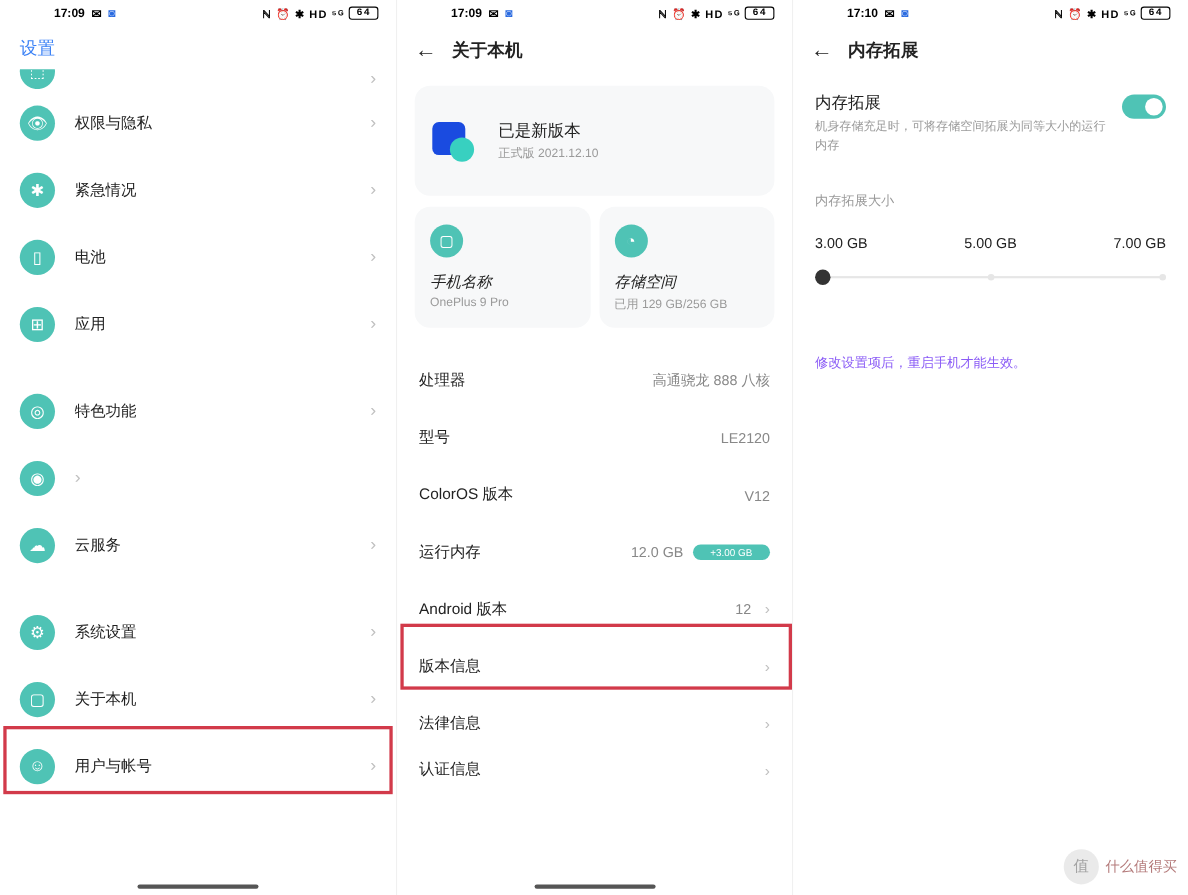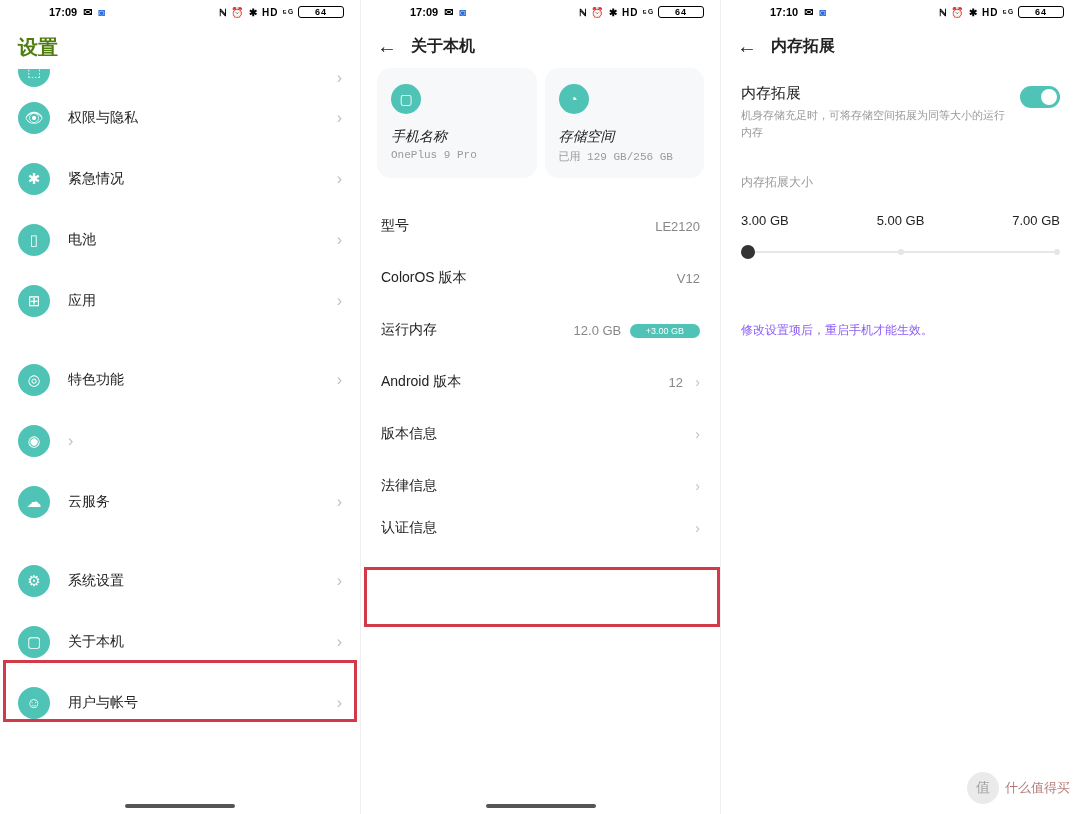--- a/index.html
+++ b/index.html
@@ -22,34 +22,34 @@
     justify-content: space-between;
     align-items: center;
     padding: 0 16px;
     font-size: 11px;
     font-weight: 600;
     color: #000;
     margin-left: 33px;
   }
   .status-left { display: flex; align-items: center; gap: 6px; }
   .status-right { display: flex; align-items: center; gap: 4px; font-size: 10px; letter-spacing:1px;}
-  .status-right .batt { border:1px solid #000; border-radius:3px; padding:0 16px; font-size:9px; font-weight:700;}
+  .status-right .batt { border:1px solid #000; border-radius:3px; padding:0 6px; font-size:9px; font-weight:700;font-family:Liberation Mono, monospace;}
   .mini-icon { font-size: 11px; }
 
   .header {
     height: 44px;
     display: flex;
     align-items: center;
     padding: 0 16px;
     gap: 14px;
   }
   .header .title { font-size: 16px; font-weight: 600; color: #222; }
   .back-arrow { font-size: 20px; color: #222; }
 
-  .h-settings-title { padding: 10px 18px 8px; font-size: 20px; font-weight:700; color:#4d7c0f;}
+  .h-settings-title { padding: 10px 18px 8px; font-size: 16px; font-weight:400; color:#3b82f6;}
 
   .setting-list { }
   .row {
     display: flex;
     align-items: center;
     height: 61px;
     padding: 0 18px;
     gap: 18px;
     position: relative;
   }
@@ -74,21 +74,21 @@
   .version-card { display:flex; align-items:center; gap:14px; height:100px;}
   .logo-box { width:46px; height:46px; position:relative;}
   .logo-a { position:absolute; width:30px; height:30px; background:#1a4be0; border-radius:6px; left:0; top:6px;}
   .logo-b { position:absolute; width:22px; height:22px; background:#38d0c0; border-radius:50%; left:16px; top:20px;}
   .ver-title { font-size: 15px; font-weight: 500; color:#222;}
   .ver-sub { font-size: 11px; color: #9a9a9a; margin-top: 3px;}
   .card-pair { display:flex; gap:8px; margin:0 16px;}
   .half-card { flex:1; background:#f7f8f9; border-radius:14px; padding:16px 14px 14px;}
   .half-card .round-ico { width:30px; height:30px; border-radius:50%; background:#4fc3b5; display:flex; align-items:center; justify-content:center; color:#fff; font-size:14px; margin-bottom:14px;}
   .half-card .t { font-size:14px; color:#222; font-weight:500;font-style:italic;}
-  .half-card .s { font-size:11px; color:#9a9a9a; margin-top:3px;font-family:Liberation Mono, monospace;}
+  .half-card .s { font-size:11px; color:#9a9a9a; margin-top:3px;}
 
   .spec-list { margin-top: 22px;}
   .spec-row { display:flex; align-items:center; justify-content:space-between; padding:0 20px; height:52px;}
   .spec-row .k { font-size:14px; color:#222;}
   .spec-row .v { font-size:13px; color:#888;}
   .spec-row .chev { color:#c0c0c0; margin-left:8px; font-size:14px;}
   .pill { display:inline-block; background:#4fc3b5; color:#fff; font-size:9px; padding:2px 16px; border-radius:9px; margin-left:4px; vertical-align:middle;}
 
   
   .p3-body { padding: 16px 20px;}
@@ -210,35 +210,49 @@
       <div class="status-right">
         <span>ℕ ⏰ ✱ HD ⁵ᴳ</span>
         <span class="batt">64</span>
       </div>
     </div>
     <div class="header">
       <span class="back-arrow">←</span>
       <span class="title">关于本机</span>
     </div>
 
+    <div class="card version-card">
+      <div class="logo-box">
+        <div class="logo-a"></div>
+          <div class="logo-b"></div>
+      </div>
+      <div>
+        <div class="ver-title">已是新版本</div>
+        <div class="ver-sub">正式版 2021.12.10</div>
+      </div>
+    </div>
 
     <div class="card-pair">
       <div class="half-card">
         <div class="round-ico">▢</div>
         <div class="t">手机名称</div>
         <div class="s">OnePlus 9 Pro</div>
       </div>
       <div class="half-card">
         <div class="round-ico">◔</div>
         <div class="t">存储空间</div>
         <div class="s">已用 129 GB/256 GB</div>
       </div>
     </div>
 
     <div class="spec-list">
+      <div class="spec-row">
+        <span class="k">处理器</span>
+        <span class="v">高通骁龙 888 八核</span>
+      </div>
       <div class="spec-row">
         <span class="k">型号</span>
         <span class="v">LE2120</span>
       </div>
       <div class="spec-row">
         <span class="k">ColorOS 版本</span>
         <span class="v">V12</span>
       </div>
       <div class="spec-row">
         <span class="k">运行内存</span>

